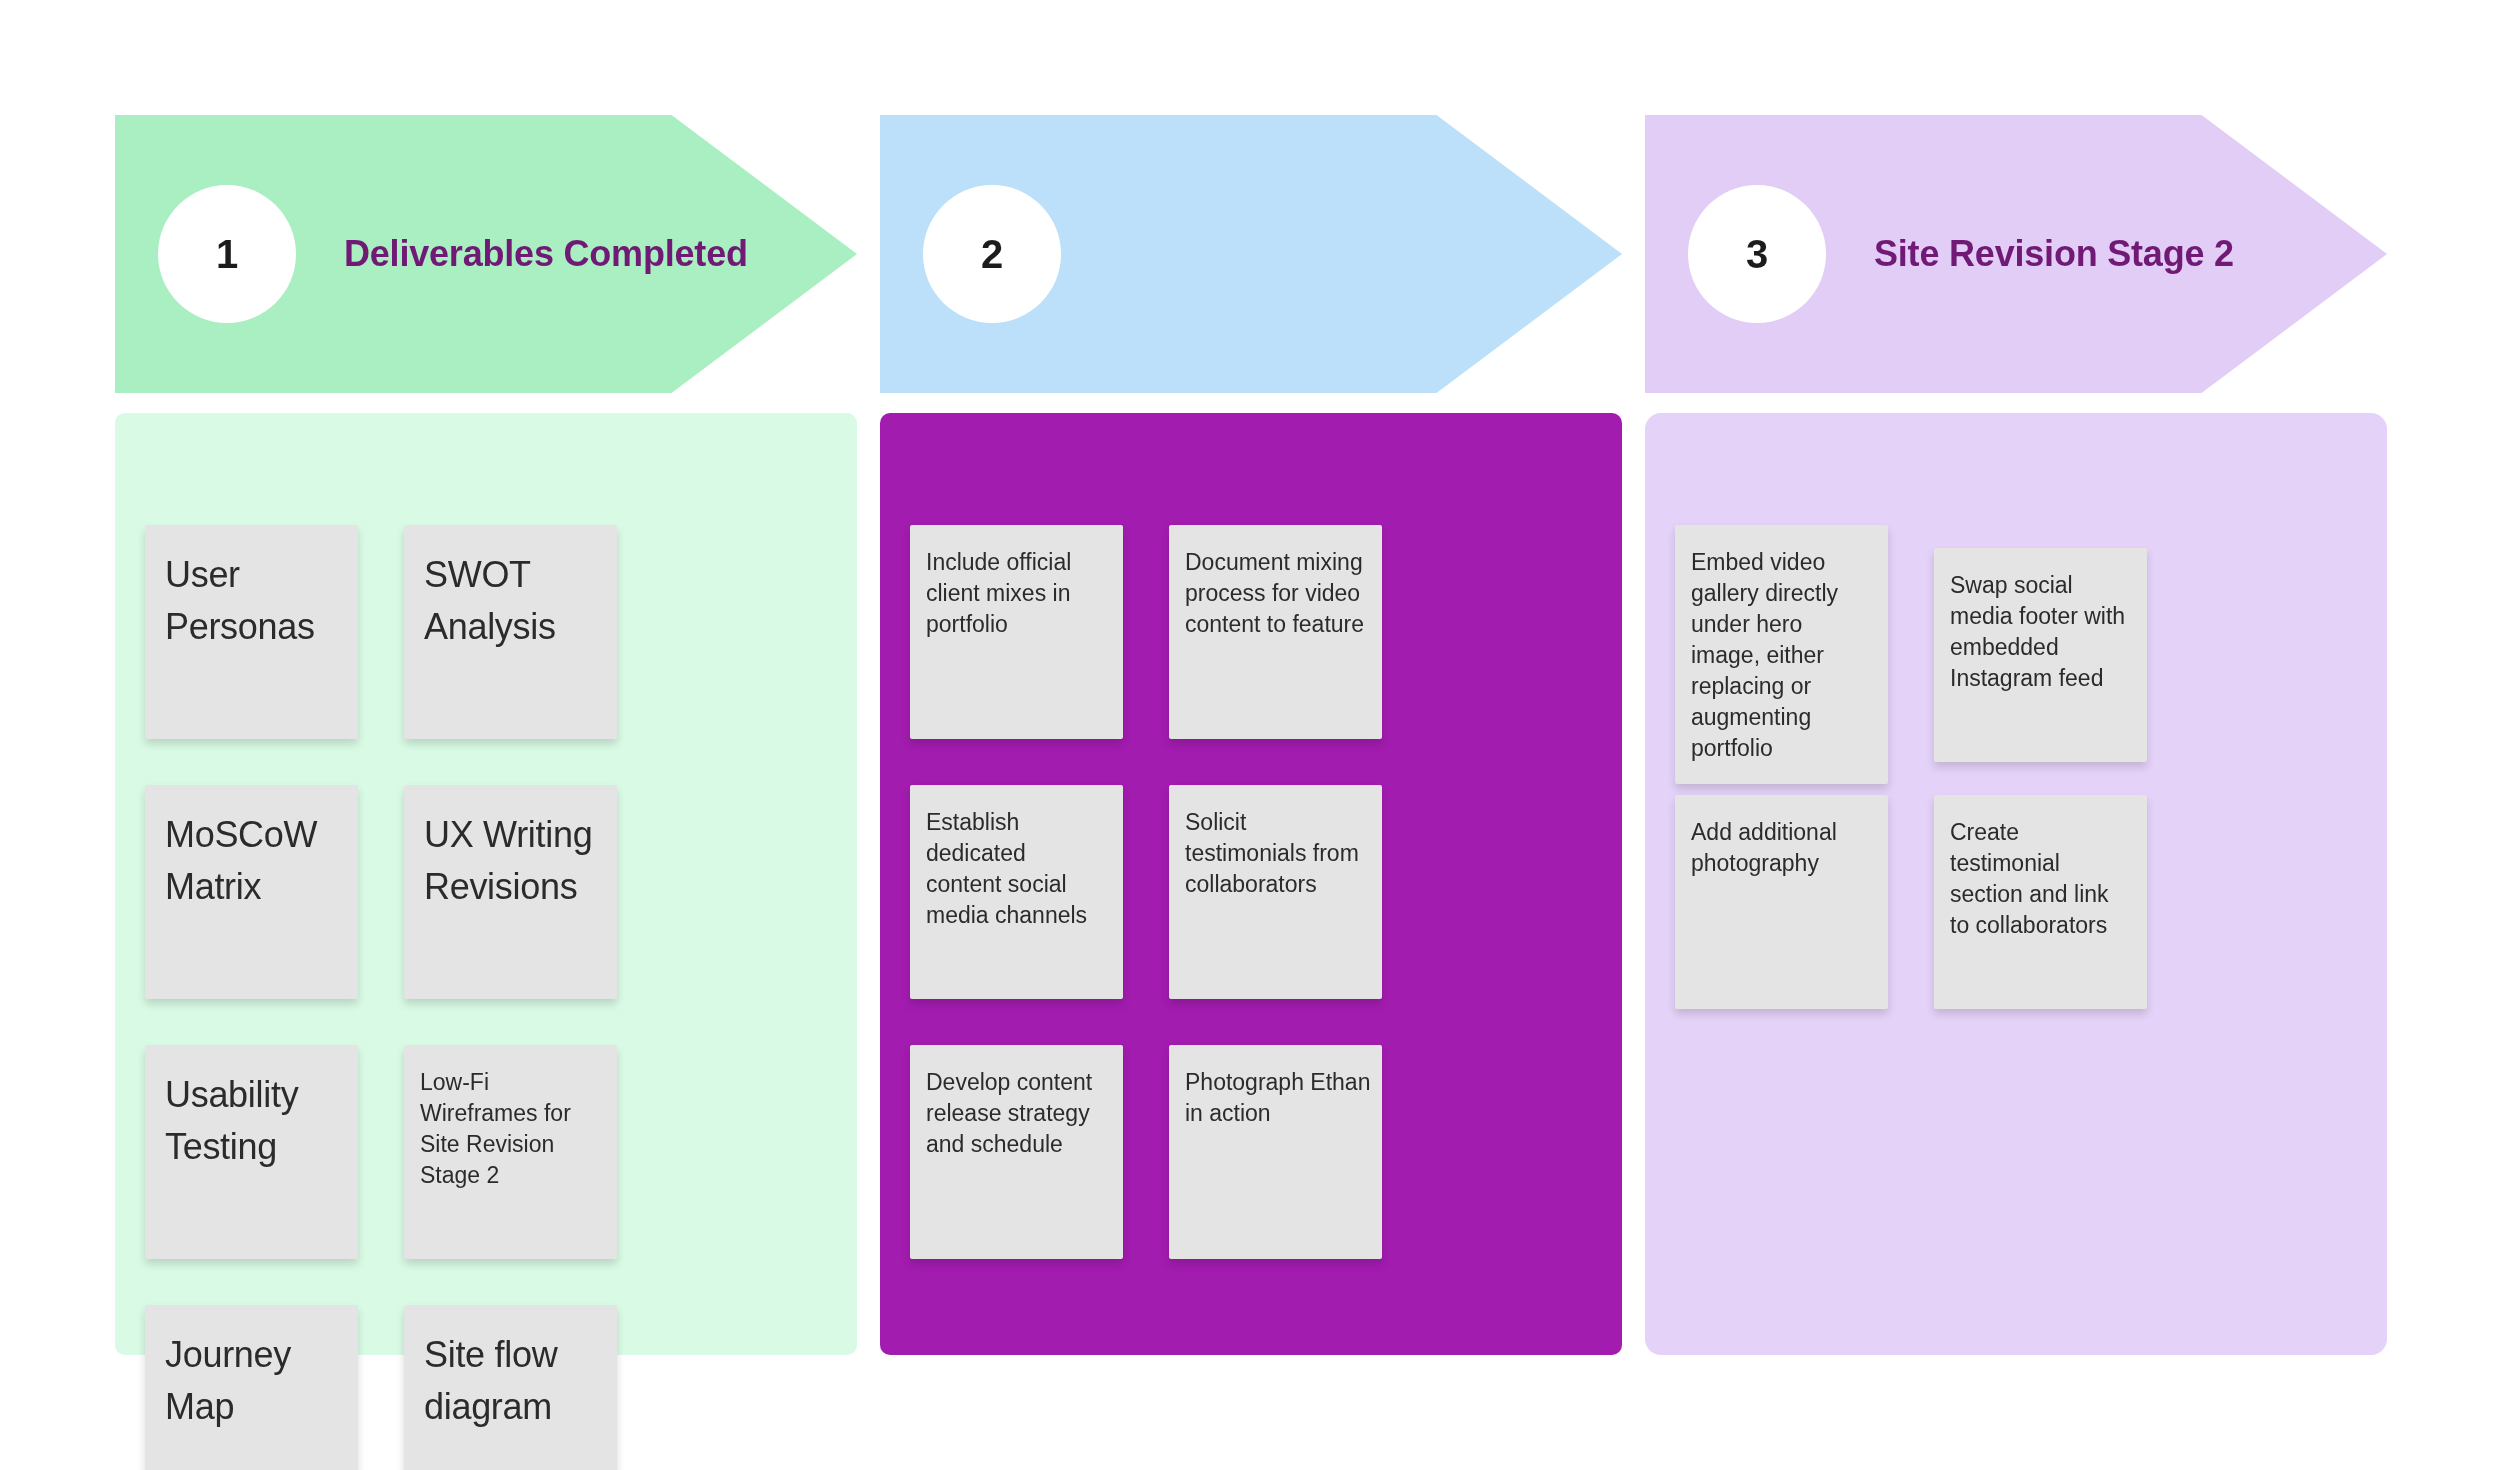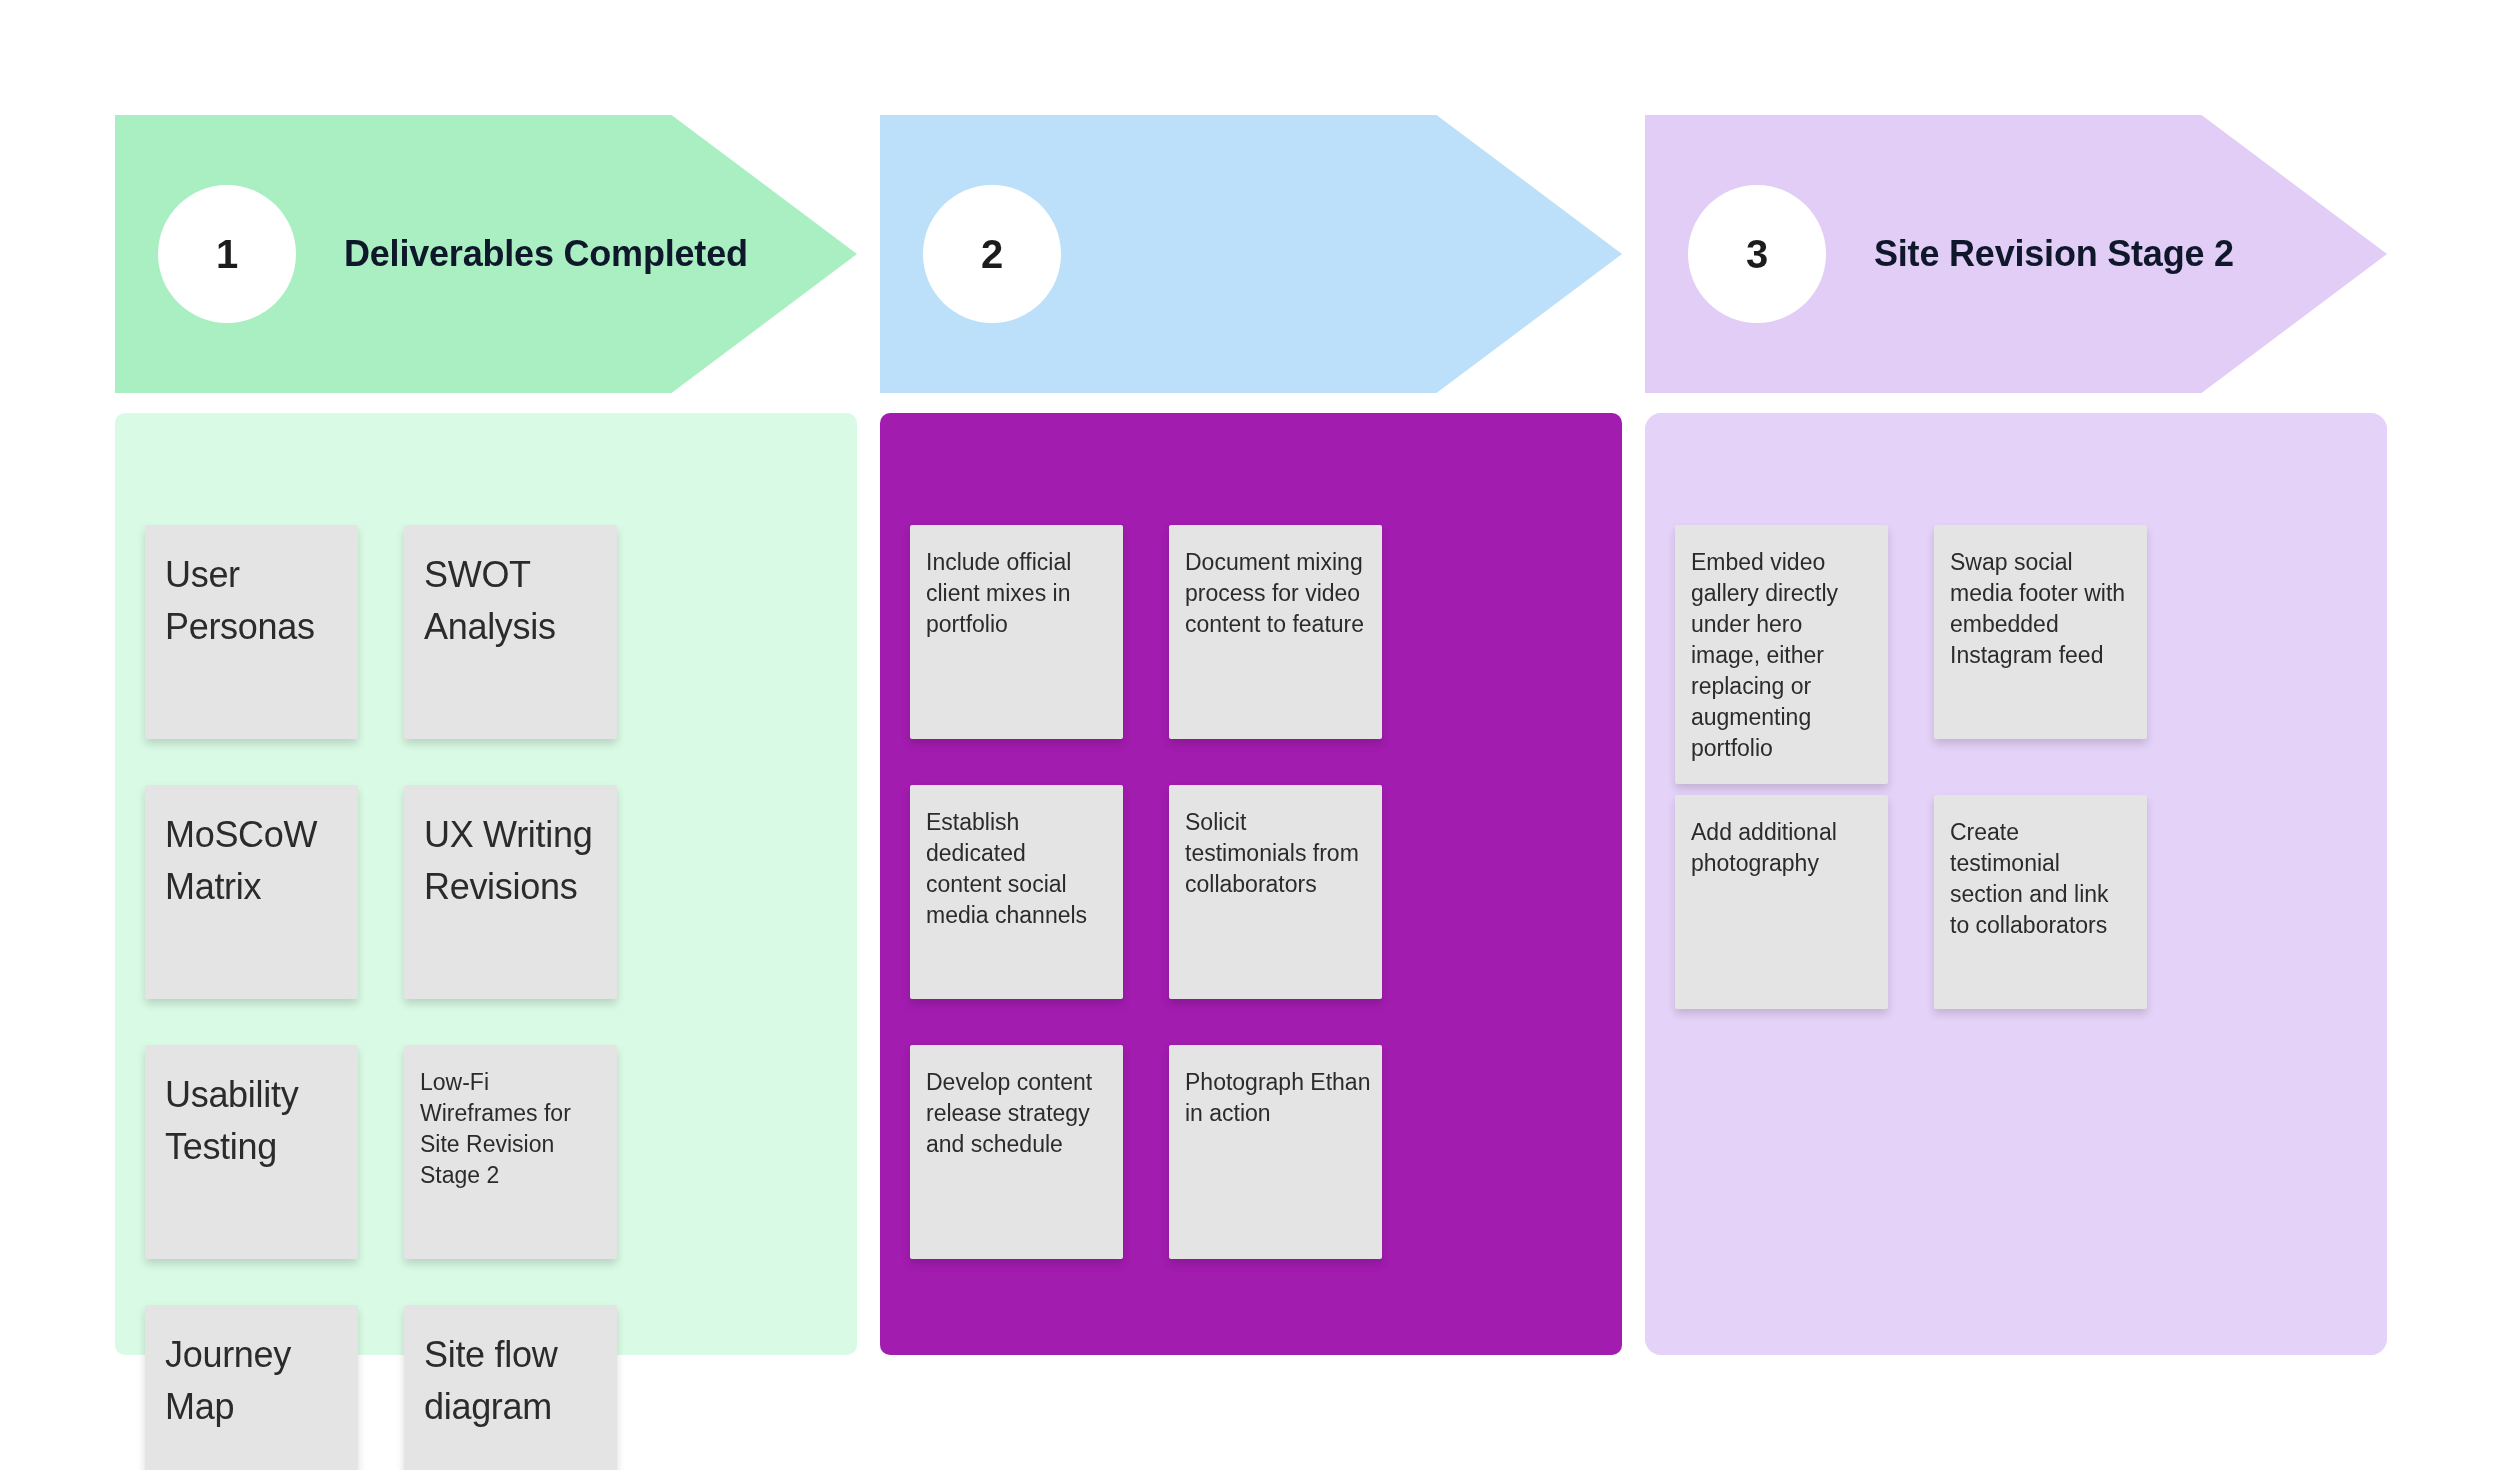--- a/index.html
+++ b/index.html
@@ -25,28 +25,28 @@
     width:138px;height:138px;border-radius:50%;
     background:#ffffff;flex:0 0 auto;
     display:flex;align-items:center;justify-content:center;
   }
   .stage-number{
     font-size:40px;font-weight:700;color:#1c1c1e;line-height:1;
   }
   .stage-title{
     margin-left:48px;
     font-size:36px;font-weight:600;letter-spacing:-0.2px;
-    color:#0f172a;white-space:nowrap;
+    color:#701a75;white-space:nowrap;
   }
   .stage-panel{
     margin-top:20px;height:942px;width:742px;
     border-radius:10px;
     box-sizing:border-box;
     padding:112px 25px 12px 30px;
-    display:flex;flex-wrap:wrap;align-content:flex-start;align-items:flex-start;
+    display:flex;flex-wrap:wrap;align-content:flex-start;align-items:center;
     column-gap:18px;row-gap:57px;gap:46px;
   }
   
   .stage:nth-child(3) .stage-panel{padding-right:240px;row-gap:11px;}
   .note{
     width:213px;min-height:214px;
     box-sizing:border-box;
     background:#e4e4e4;
     border-radius:2px;
     box-shadow:0 5px 8px rgba(0,0,0,0.15);

